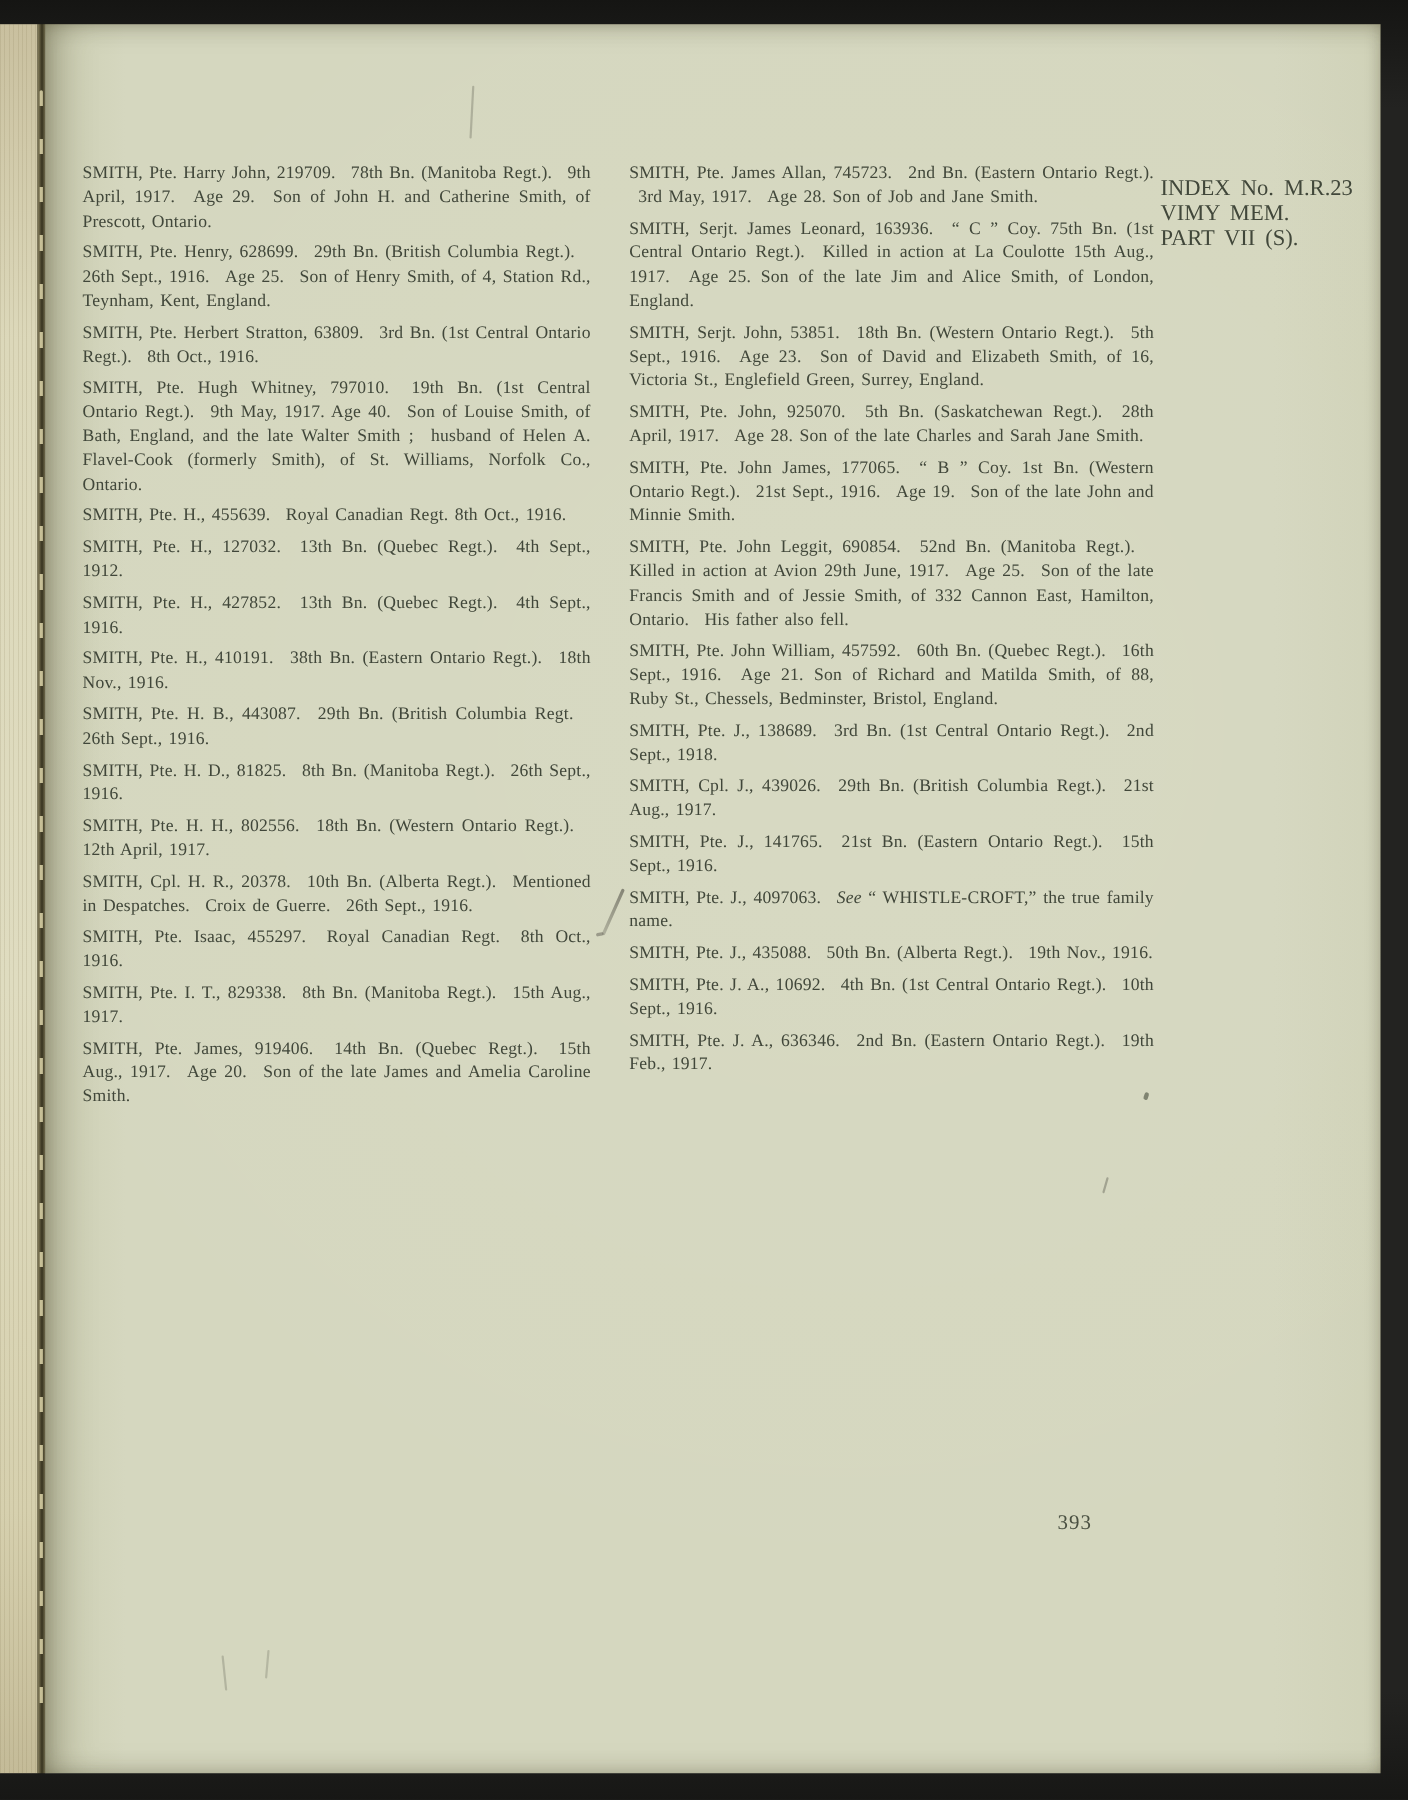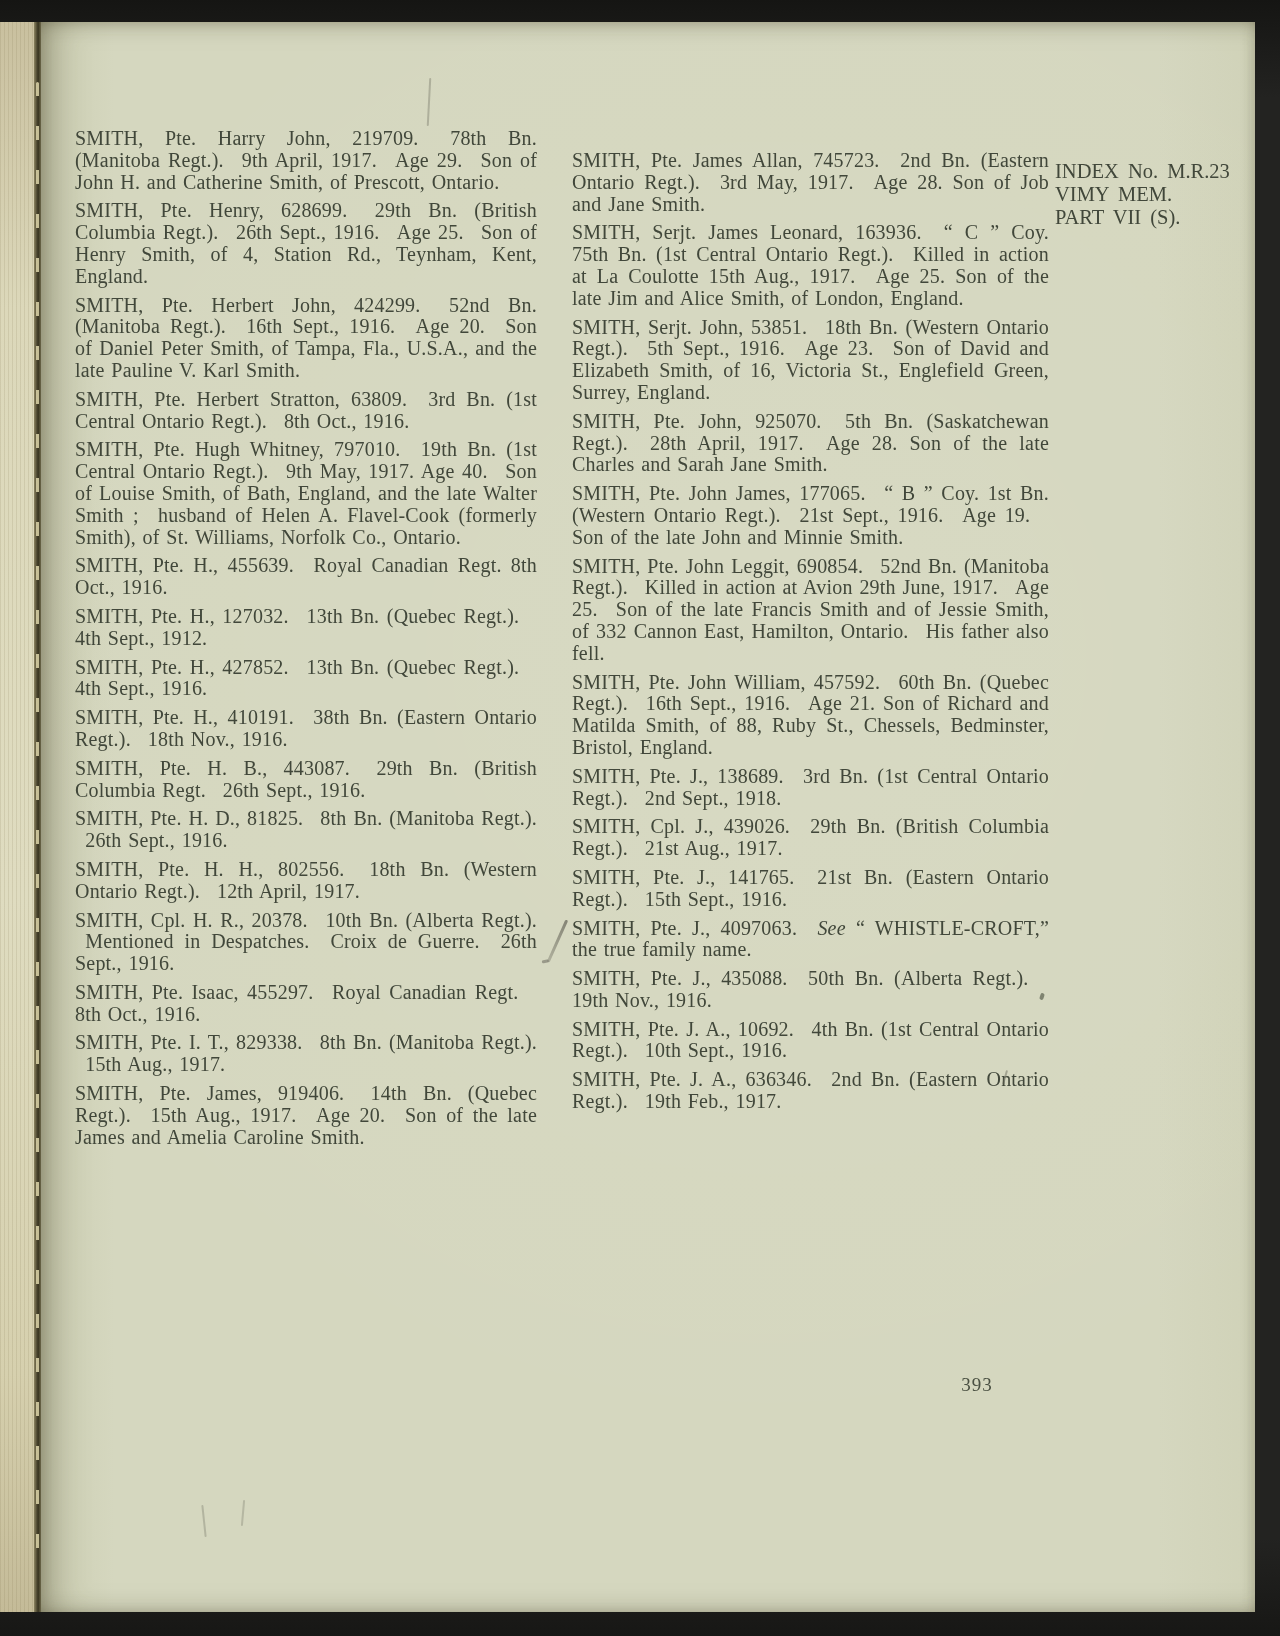--- a/index.html
+++ b/index.html
@@ -30,26 +30,26 @@
     background:
       radial-gradient(120% 90% at 60% 40%, rgba(255,255,255,.06), rgba(0,0,0,0) 60%),
       linear-gradient(90deg,#ccceb2 0%,#d5d7bf 6%,#d5d7bf 92%,#d0d2b8 100%);
     box-shadow:
       inset 22px 0 40px -20px rgba(66,60,34,.55),
       inset 0 10px 22px -14px rgba(66,60,34,.45),
       inset 0 -10px 22px -14px rgba(66,60,34,.35),
       inset -8px 0 18px -12px rgba(66,60,34,.30);
   }
   .col{
-    position:absolute;top:106px;color:#41473a;
-    font-size:20px;line-height:21.8px;letter-spacing:.2px;word-spacing:1.5px;
+    position:absolute;top:125px;color:#41473a;
+    font-size:16px;line-height:21.8px;letter-spacing:.2px;word-spacing:1.5px;
     text-align:justify;
   }
   .col-left{left:34px;width:462px;}
-  .col-right{left:531px;width:477px;margin-top:22px;}
+  .col-right{left:531px;width:477px;}
   .entry{position:relative;margin:0 0 7px 0;}
   .entry i{font-style:italic;}
   .tick{
     position:absolute;left:-16px;top:0;width:2.5px;height:46px;
     background:linear-gradient(180deg,rgba(105,104,92,.75),rgba(105,104,92,.35));
     transform:rotate(24deg);border-radius:2px;
   }
   .tick::after{
     content:"";position:absolute;left:-5px;bottom:-1px;width:7px;height:2.5px;
     background:rgba(105,104,92,.55);transform:rotate(-35deg);border-radius:2px;
@@ -76,21 +76,20 @@
   <div class="edge-strip"></div>
   <div class="crease">
     <div class="stitches"></div>
   </div>
 
   <div class="page">
 
     <div class="col col-left">
         <p class="entry"><span>SMITH, Pte. Harry John, 219709.  78th Bn. (Manitoba Regt.).  9th April, 1917.  Age 29.  Son of John H. and Catherine Smith, of Prescott, Ontario.</span></p>
         <p class="entry"><span>SMITH, Pte. Henry, 628699.  29th Bn. (British Columbia Regt.).  26th Sept., 1916.  Age 25.  Son of Henry Smith, of 4, Station Rd., Teynham, Kent, England.</span></p>
-        <p class="entry"><span>SMITH, Pte. Herbert John, 424299.  52nd Bn. (Manitoba Regt.).  16th Sept., 1916.  Age 20.  Son of Daniel Peter Smith, of Tampa, Fla., U.S.A., and the late Pauline V. Karl Smith.</span></p>
         <p class="entry"><span>SMITH, Pte. Herbert Stratton, 63809.  3rd Bn. (1st Central Ontario Regt.).  8th Oct., 1916.</span></p>
         <p class="entry"><span>SMITH, Pte. Hugh Whitney, 797010.  19th Bn. (1st Central Ontario Regt.).  9th May, 1917. Age 40.  Son of Louise Smith, of Bath, England, and the late Walter Smith ;  husband of Helen A. Flavel-Cook (formerly Smith), of St. Williams, Norfolk Co., Ontario.</span></p>
         <p class="entry"><span>SMITH, Pte. H., 455639.  Royal Canadian Regt. 8th Oct., 1916.</span></p>
         <p class="entry"><span>SMITH, Pte. H., 127032.  13th Bn. (Quebec Regt.).  4th Sept., 1912.</span></p>
         <p class="entry"><span>SMITH, Pte. H., 427852.  13th Bn. (Quebec Regt.).  4th Sept., 1916.</span></p>
         <p class="entry"><span>SMITH, Pte. H., 410191.  38th Bn. (Eastern Ontario Regt.).  18th Nov., 1916.</span></p>
         <p class="entry"><span>SMITH, Pte. H. B., 443087.  29th Bn. (British Columbia Regt.  26th Sept., 1916.</span></p>
         <p class="entry"><span>SMITH, Pte. H. D., 81825.  8th Bn. (Manitoba Regt.).  26th Sept., 1916.</span></p>
         <p class="entry"><span>SMITH, Pte. H. H., 802556.  18th Bn. (Western Ontario Regt.).  12th April, 1917.</span></p>
         <p class="entry"><span>SMITH, Cpl. H. R., 20378.  10th Bn. (Alberta Regt.).  Mentioned in Despatches.  Croix de Guerre.  26th Sept., 1916.</span></p>

